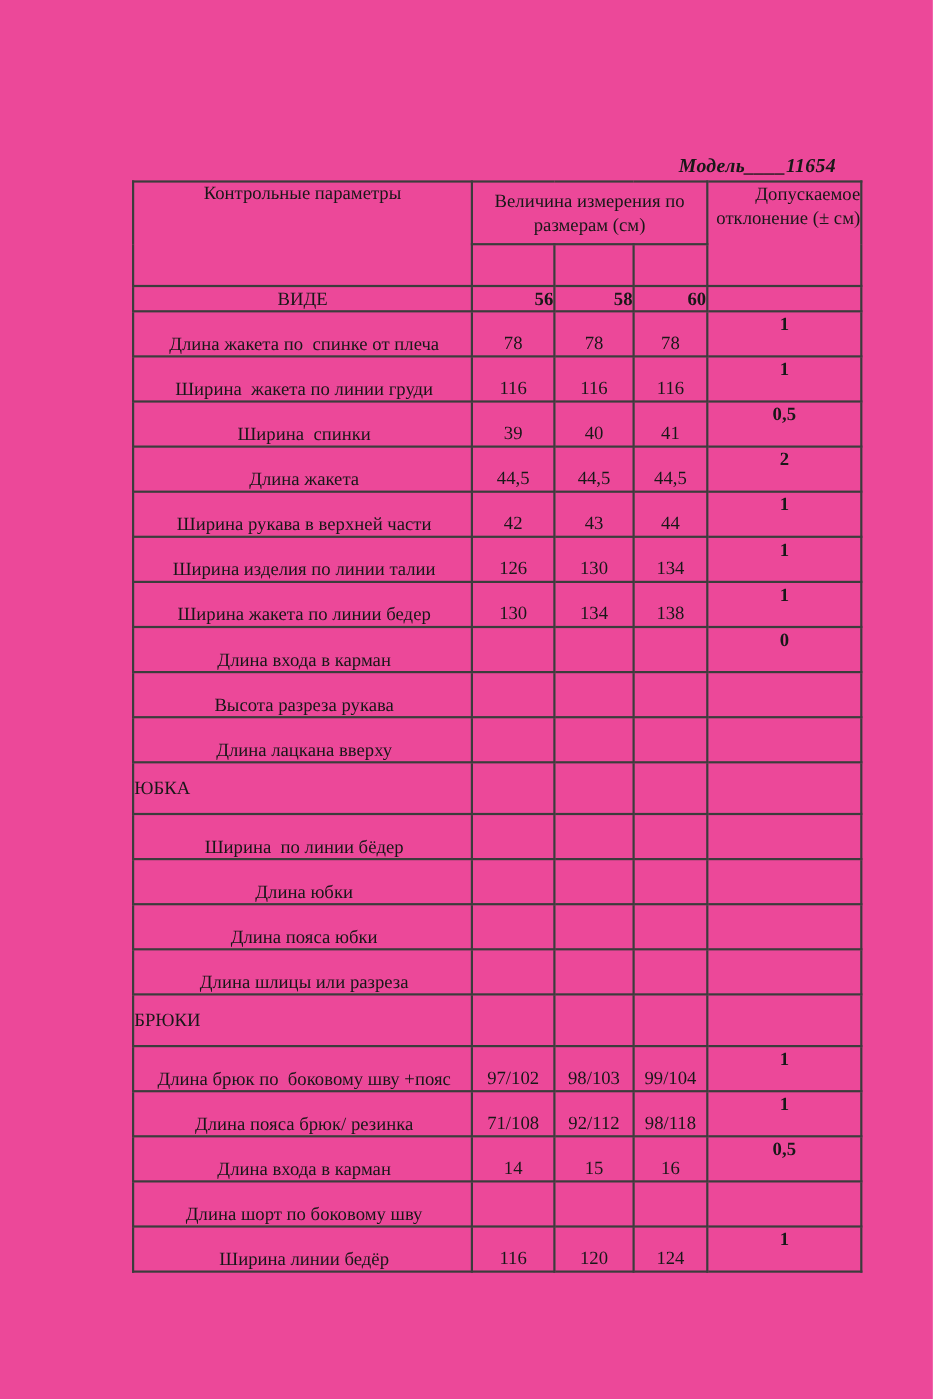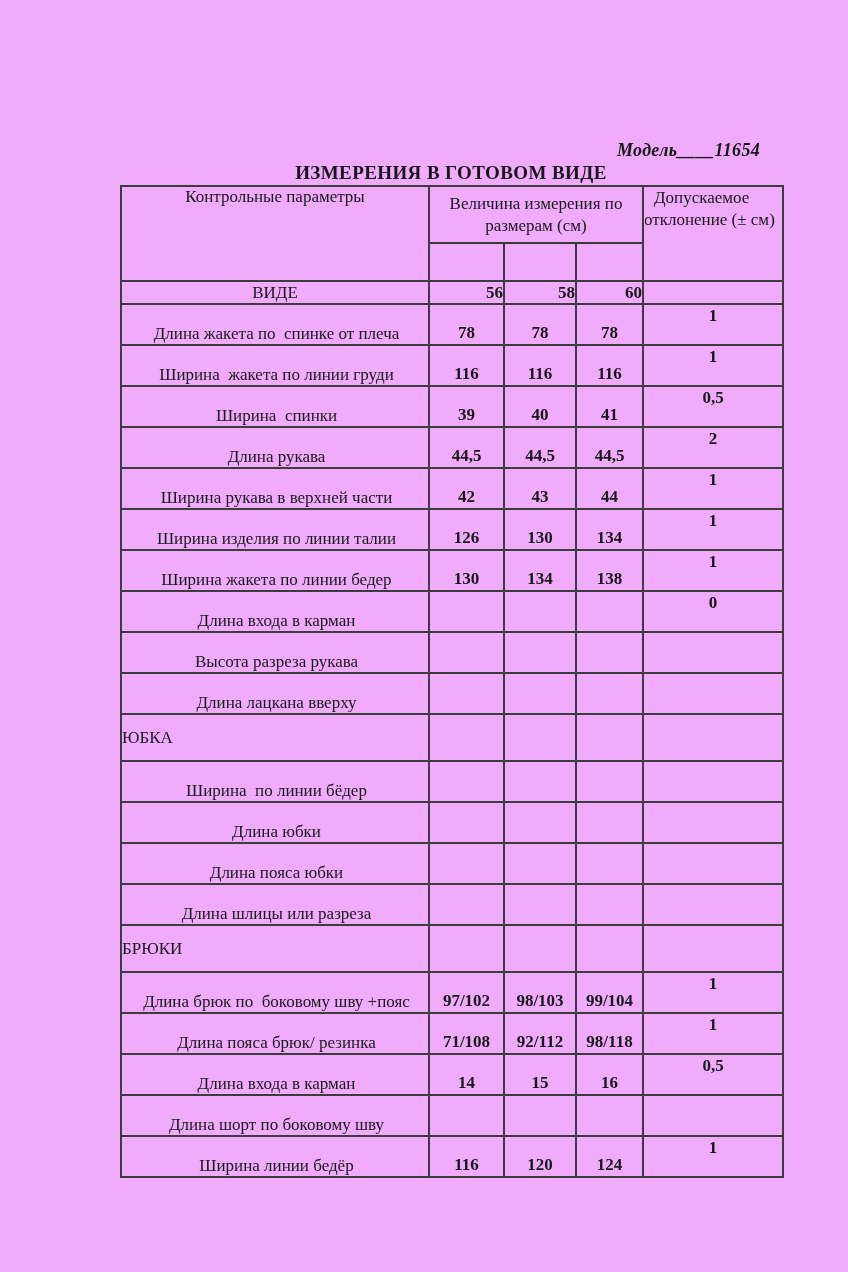--- a/index.html
+++ b/index.html
@@ -5,21 +5,21 @@
   html,body{margin:0;padding:0;}
   body{
     width:848px;height:1272px;
     background:#ffffff;
     font-family:"Liberation Serif","DejaVu Serif",serif;
     color:#181818;
   }
   .page{
     position:relative;
     width:848px;height:1272px;
-    background:#f0abfc;
+    background:#ec4899;
     box-sizing:border-box;
     padding-top:140px;
   }
   .model-line{
     width:782px;
     text-align:right;
     padding-right:22px;
     box-sizing:border-box;
     font-size:18px;
     font-weight:bold;
@@ -61,58 +61,56 @@
   .h-values{
     height:55px;
     vertical-align:middle;
     text-align:center;
     line-height:22px;
     padding:0 10px;
     margin-top:24px;
   }
   .h-tol{
     vertical-align:top;
-    text-align:left;
+    text-align:right;
     padding:12px 4px 0 6px;
     line-height:22px;
     text-indent:10px;
-    border-radius:27px;
   }
   .h-sub{height:36px;}
   
   .row-sizes td{height:21px;vertical-align:middle;line-height:19px;}
   .row-sizes .lbl{text-align:center;}
   .row-sizes .val{text-align:right;font-weight:bold;}
   
   .row-data td{height:37px;line-height:19px;}
   .row-data .lbl{
     vertical-align:bottom;text-align:center;
     padding:0 2px 1px 5px;white-space:pre-wrap;
   }
   .row-data .val{
     vertical-align:bottom;text-align:center;
-    font-weight:bold;padding-bottom:2px;margin-top:27px;
+    font-weight:normal;padding-bottom:2px;margin-top:27px;
   }
   .row-data .tol{
     vertical-align:top;text-align:center;
     font-weight:bold;padding-top:1px;
   }
   
   .row-section td{height:45px;vertical-align:middle;line-height:19px;}
   .row-section .lbl{text-align:left;}
 </style>
 </head>
 <body>
 
 <div class="page">
 
   <div class="model-line">Модель____11654</div>
 
   <div class="title">
-    <div>ИЗМЕРЕНИЯ  В  ГОТОВОМ  ВИДЕ</div>
   </div>
 
   <table class="measure-table">
     <colgroup>
       <col style="width:308px">
       <col style="width:75px">
       <col style="width:72px">
       <col style="width:67px">
       <col style="width:140px">
     </colgroup>
@@ -151,21 +149,21 @@
           <td class="tol">1</td>
         </tr>
         <tr class="row-data">
           <td class="lbl">Ширина  спинки</td>
           <td class="val">39</td>
           <td class="val">40</td>
           <td class="val">41</td>
           <td class="tol">0,5</td>
         </tr>
         <tr class="row-data">
-          <td class="lbl">Длина рукава</td>
+          <td class="lbl">Длина жакета</td>
           <td class="val">44,5</td>
           <td class="val">44,5</td>
           <td class="val">44,5</td>
           <td class="tol">2</td>
         </tr>
         <tr class="row-data">
           <td class="lbl">Ширина рукава в верхней части</td>
           <td class="val">42</td>
           <td class="val">43</td>
           <td class="val">44</td>

